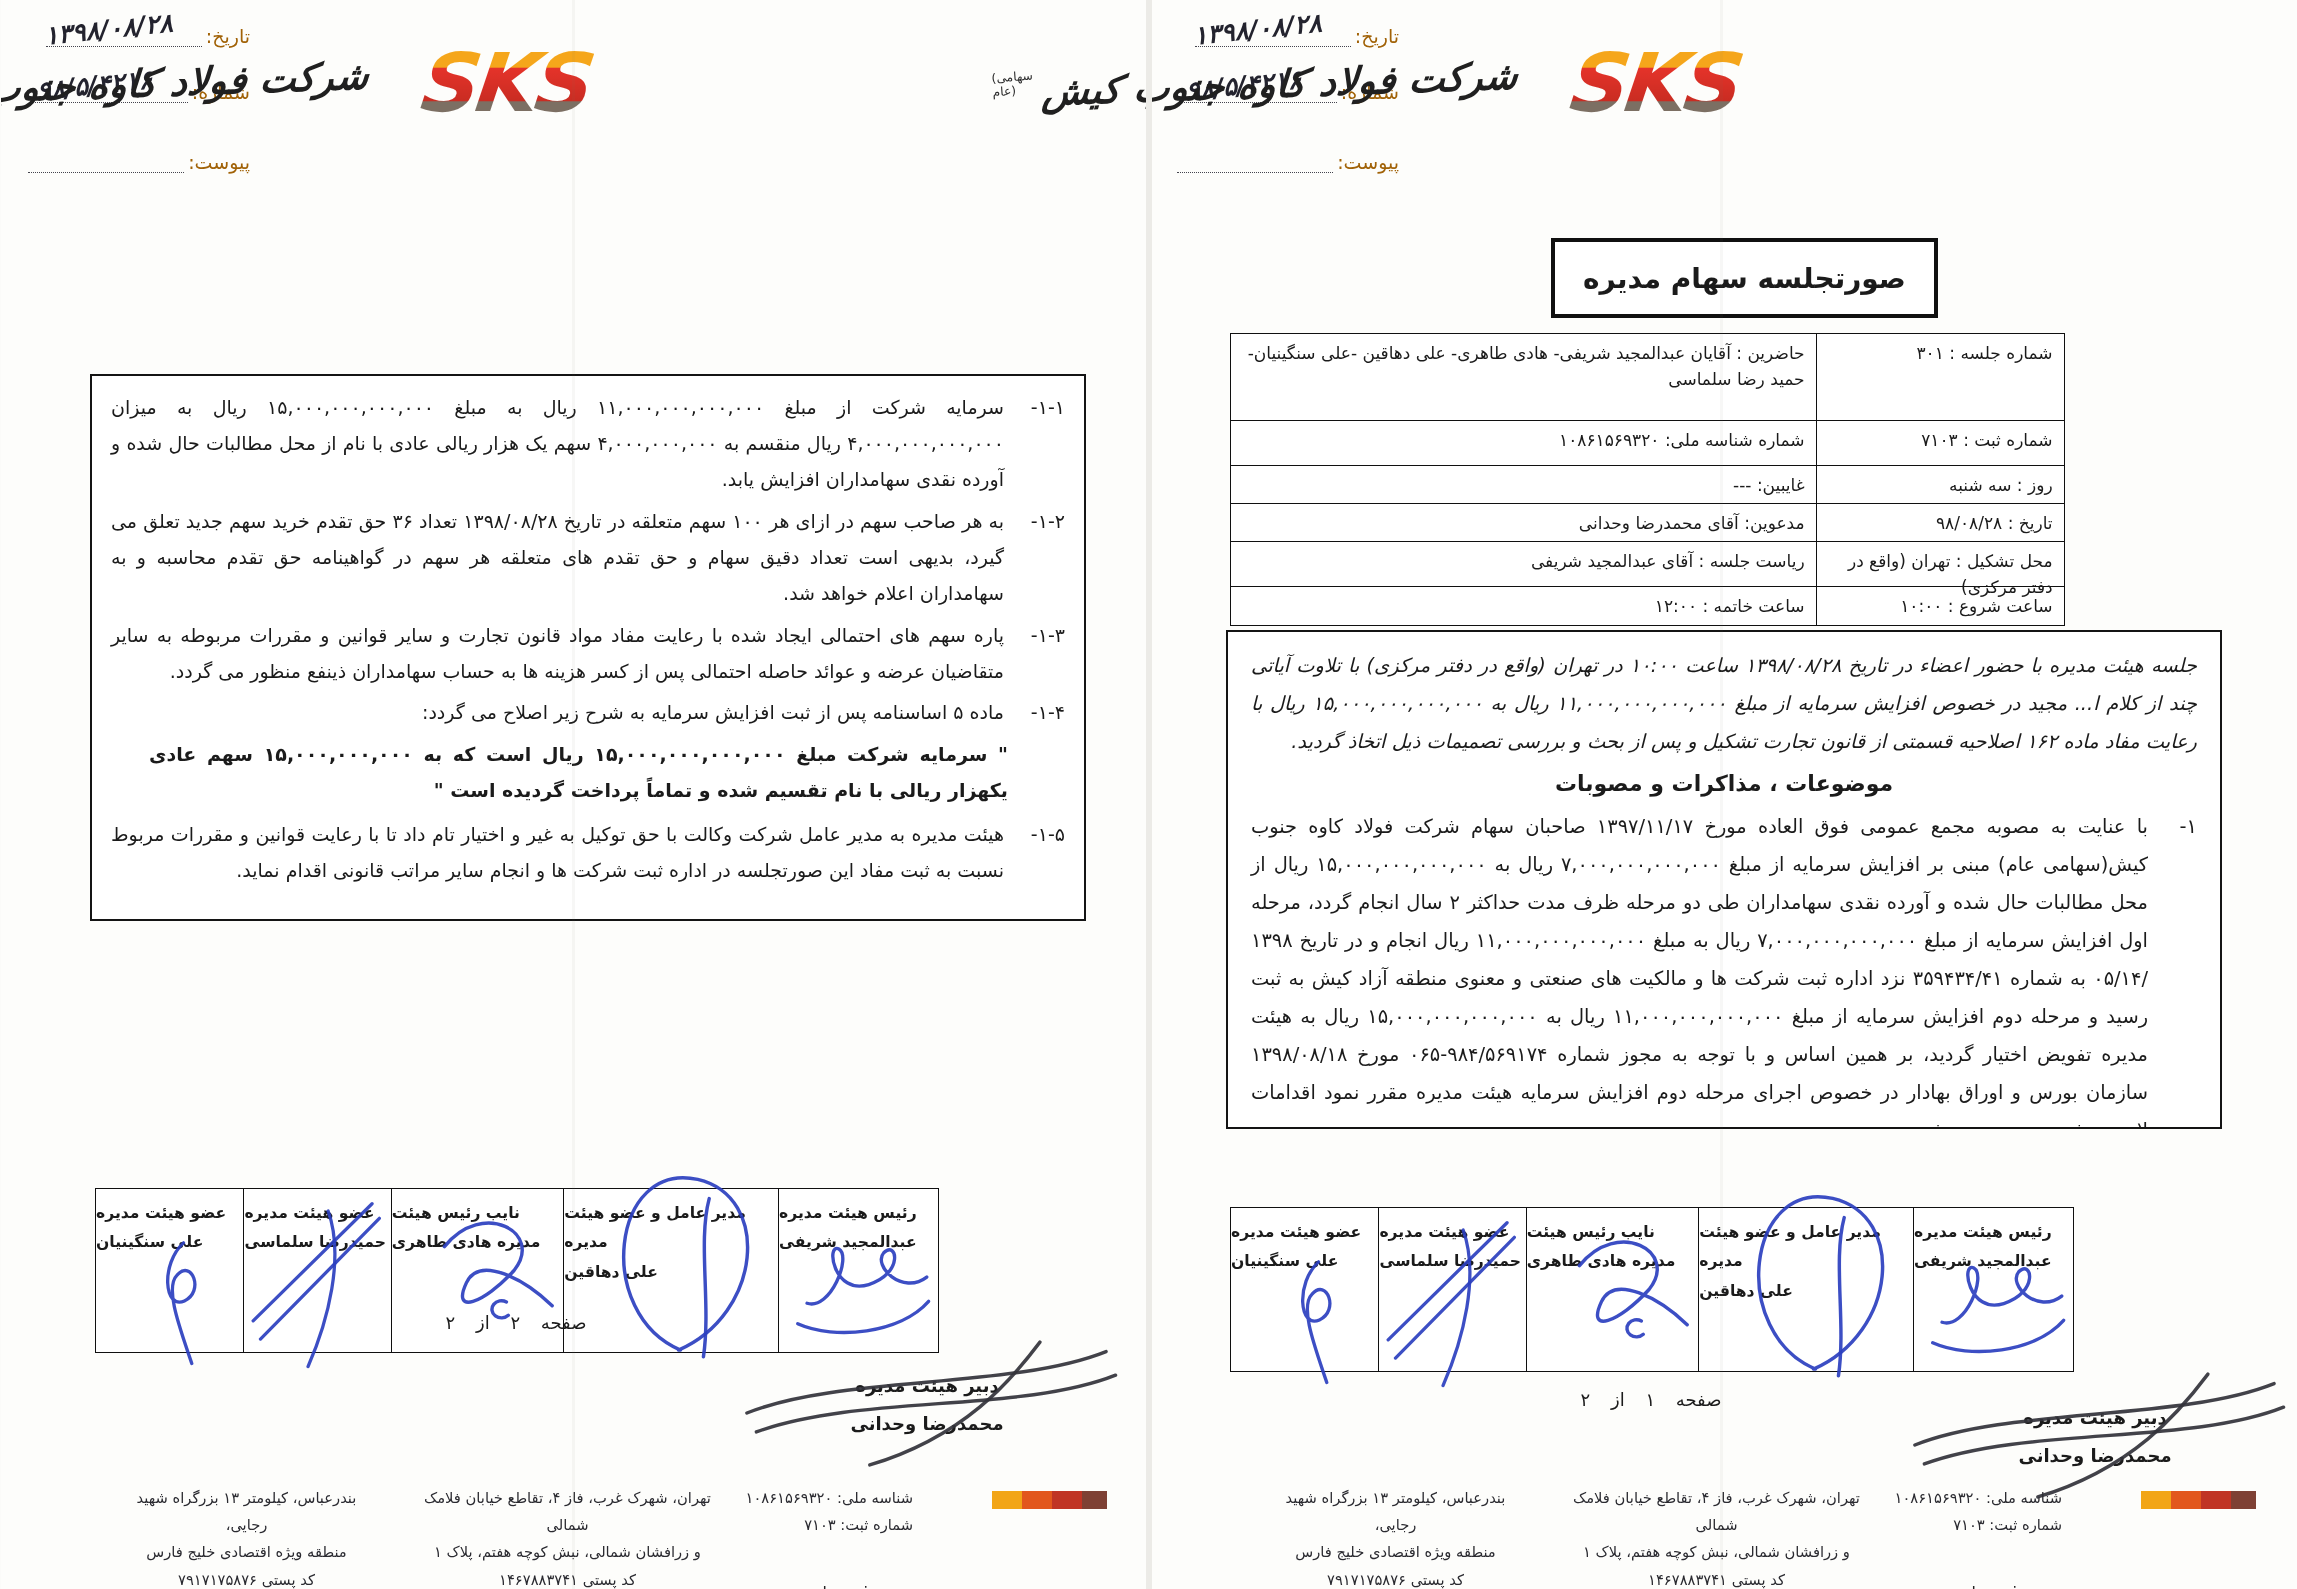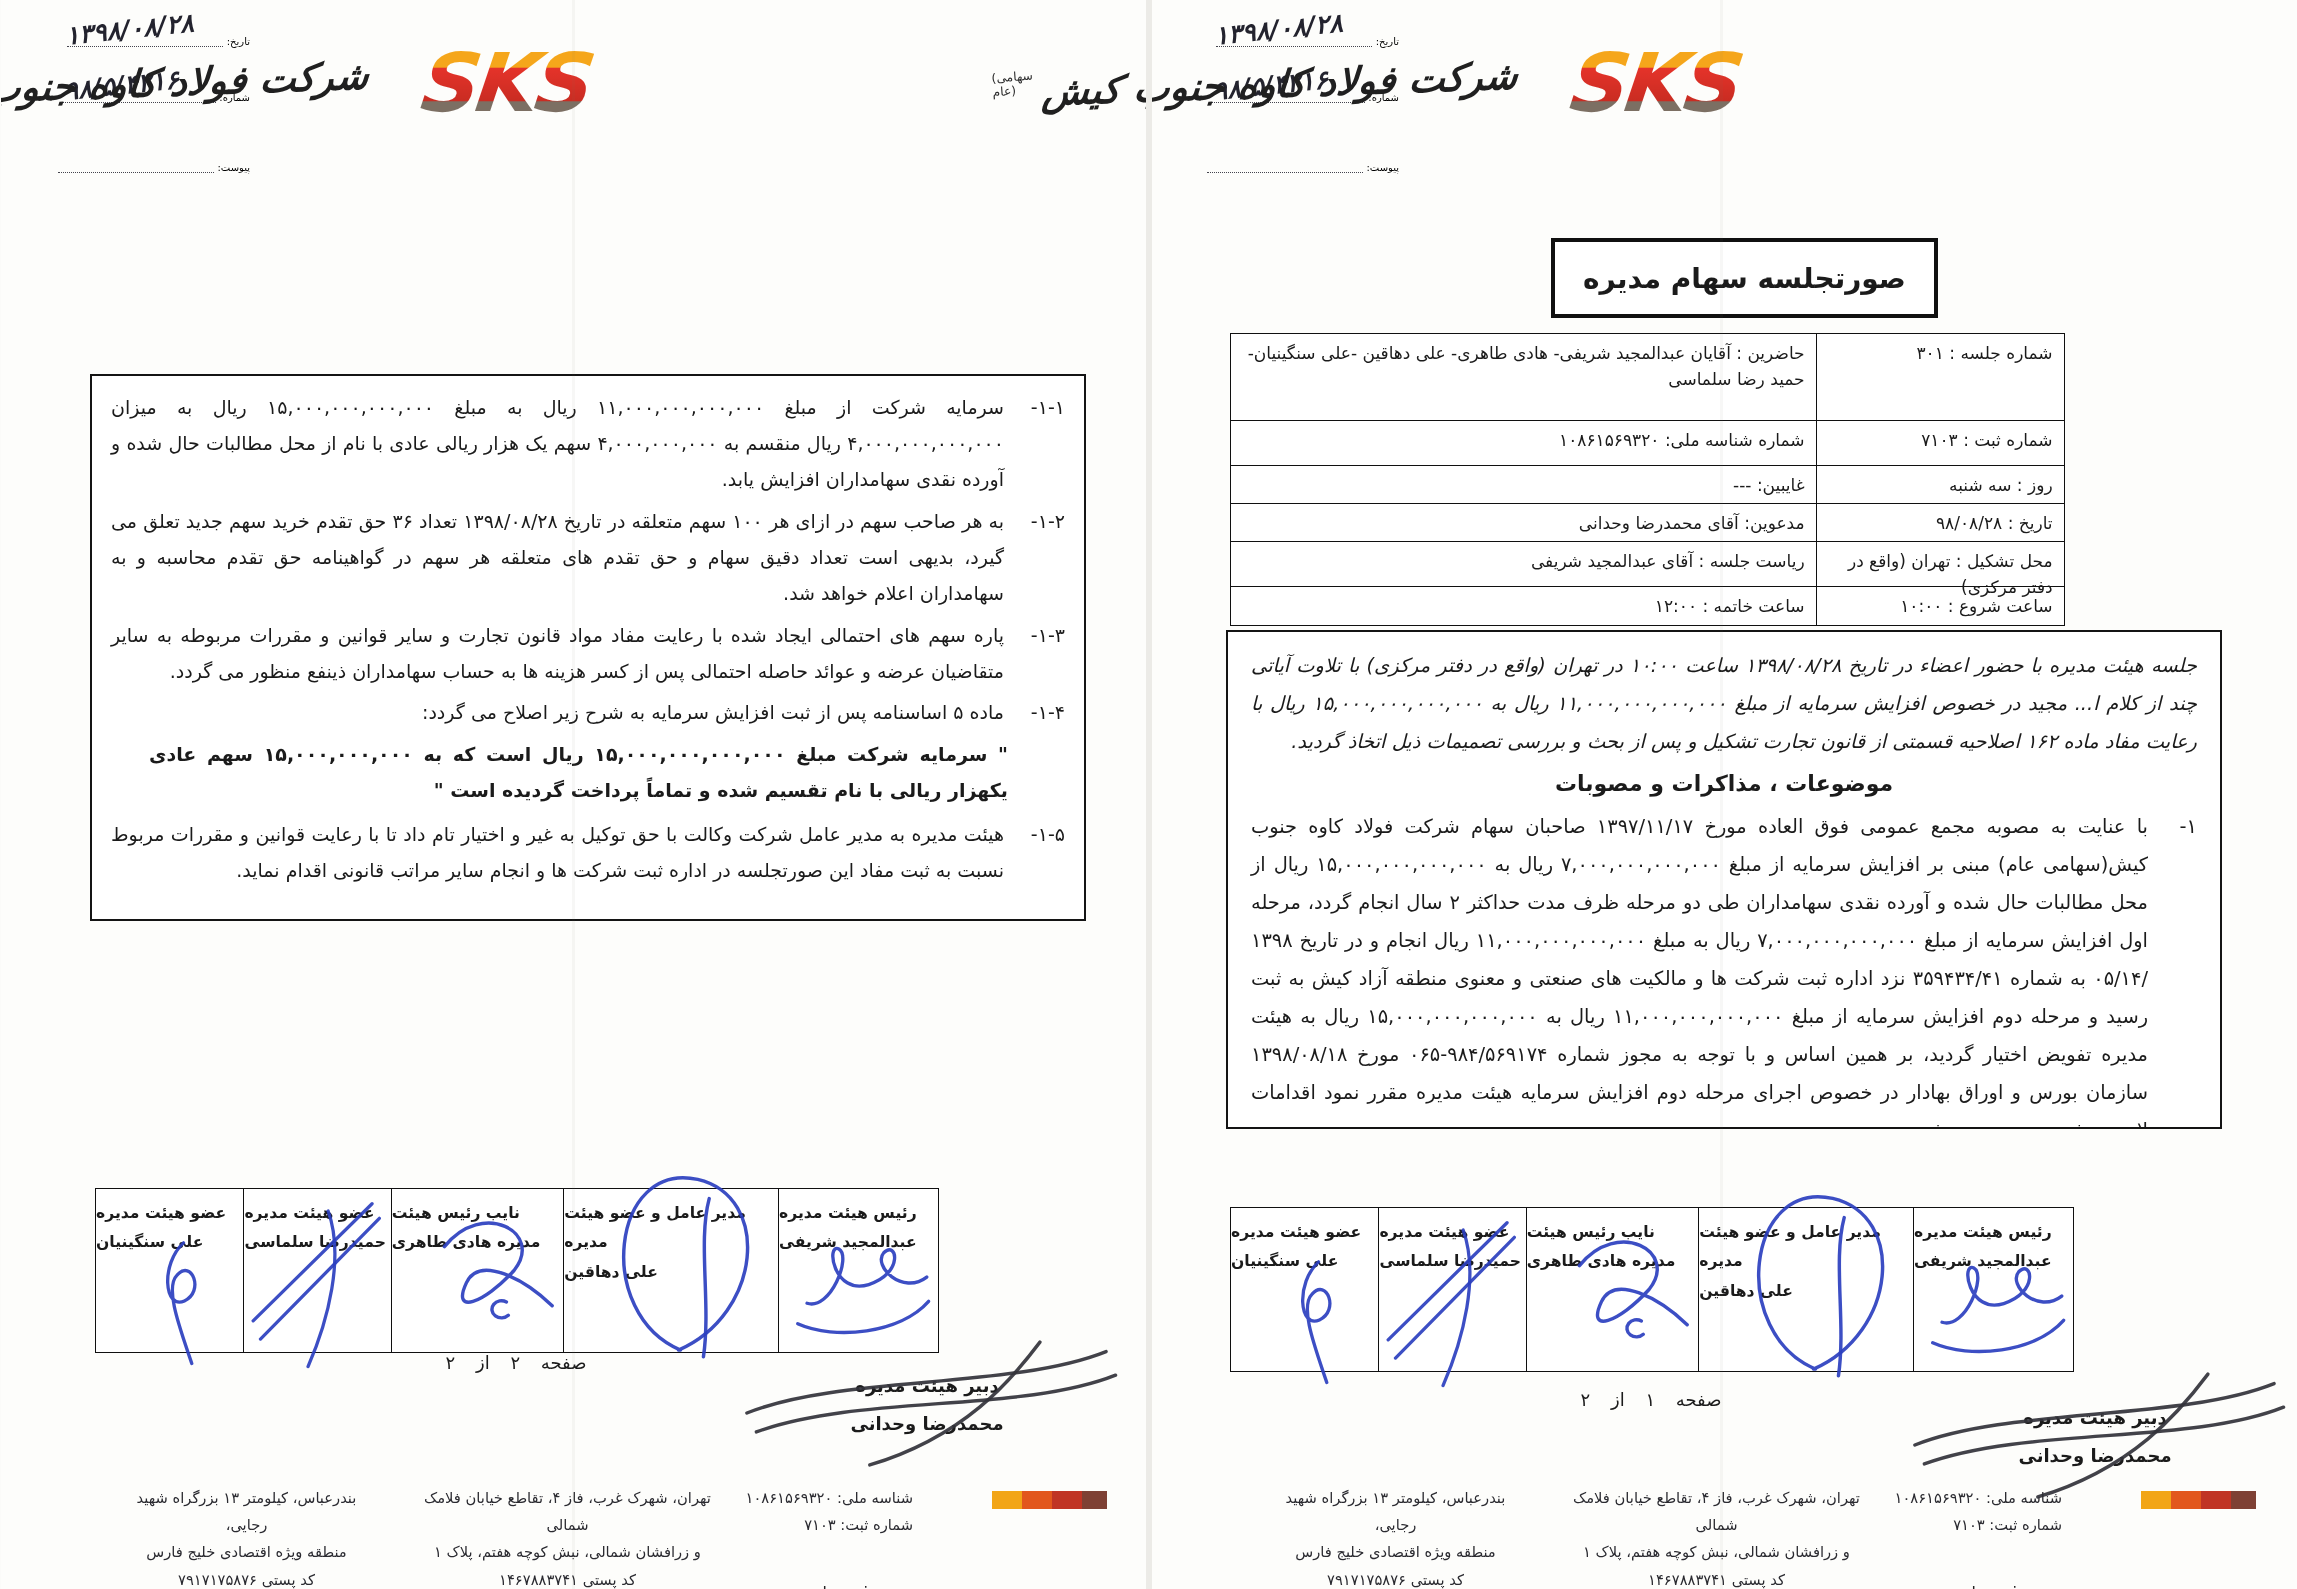--- a/index.html
+++ b/index.html
@@ -13,21 +13,21 @@
   .page{position:absolute;top:0;width:1149px;height:1590px;background:#fdfdfb;}
   .page--left{left:0;}
   .page--right{left:1149px;}
   .page-divider{position:absolute;top:0;left:1146px;width:5.7px;height:1590px;background:#ecebe7;}
   .fold{position:absolute;top:0;width:2.8px;height:1590px;background:rgba(120,120,110,0.06);}
 
   
   .hand-block{position:absolute;right:899px;top:24.6px;width:237px;direction:rtl;}
   .hand-row{position:relative;margin-bottom:24.6px;height:32px;}
   .hand-row--last{margin-top:38px;height:19px;}
-  .hand-label{font-size:10px;color:#000000;display:inline-block;vertical-align:bottom;}
+  .hand-label{font-size:19px;color:#a16207;display:inline-block;vertical-align:bottom;}
   .dots{display:inline-block;width:156px;border-bottom:1.9px dotted #44444e;height:21px;vertical-align:bottom;margin-right:3.8px;position:relative;}
   .hand-value{
     position:absolute;right:-5.7px;bottom:1.9px;width:199px;text-align:center;
     font-size:25.6px;font-style:italic;letter-spacing:6.6px;color:#23232e;
     transform:rotate(-6deg);white-space:nowrap;font-weight:600;
   }
   .masthead{position:absolute;left:19px;top:26.5px;width:577px;height:114px;display:flex;align-items:center;justify-content:flex-end;direction:ltr;gap:24.6px;}
   .company-cal{display:flex;align-items:center;gap:9.5px;direction:ltr;}
   .company-type{font-size:12.3px;color:#2d2d2d;transform:rotate(-4deg);}
   .company-name{
@@ -196,21 +196,21 @@
         </svg>
     </div>
     <div class="sig-cell">
       <div class="sig-title">عضو هیئت مدیره</div>
       <div class="sig-name">علی سنگینیان</div>
       <svg class="sig-svg" viewBox="0 0 160 170">
           <path class="ink" d="M95,55 C70,78 74,128 96,118 C118,108 104,72 88,90 C74,104 92,150 104,186"></path>
         </svg>
     </div>
   </div>
-  <div class="page-label" style="left:95px;top:1352px;width:842px;">صفحه ۲ از ۲</div>
+  <div class="page-label" style="left:95px;top:1312px;width:842px;">صفحه ۲ از ۲</div>
 
   <div class="secretary" style="left:785px;top:1367px;">
     <svg class="sec-svg" viewBox="0 0 420 190">
         <path class="ink ink--dark" d="M20,95 C120,55 300,70 400,30"></path>
         <path class="ink ink--dark" d="M30,115 C140,75 310,95 410,55"></path>
         <path class="ink ink--dark" d="M330,20 C300,60 250,120 150,150"></path>
       </svg>
     <div>دبیر هیئت مدیره</div>
     <div>محمدرضا وحدانی</div>
   </div>

